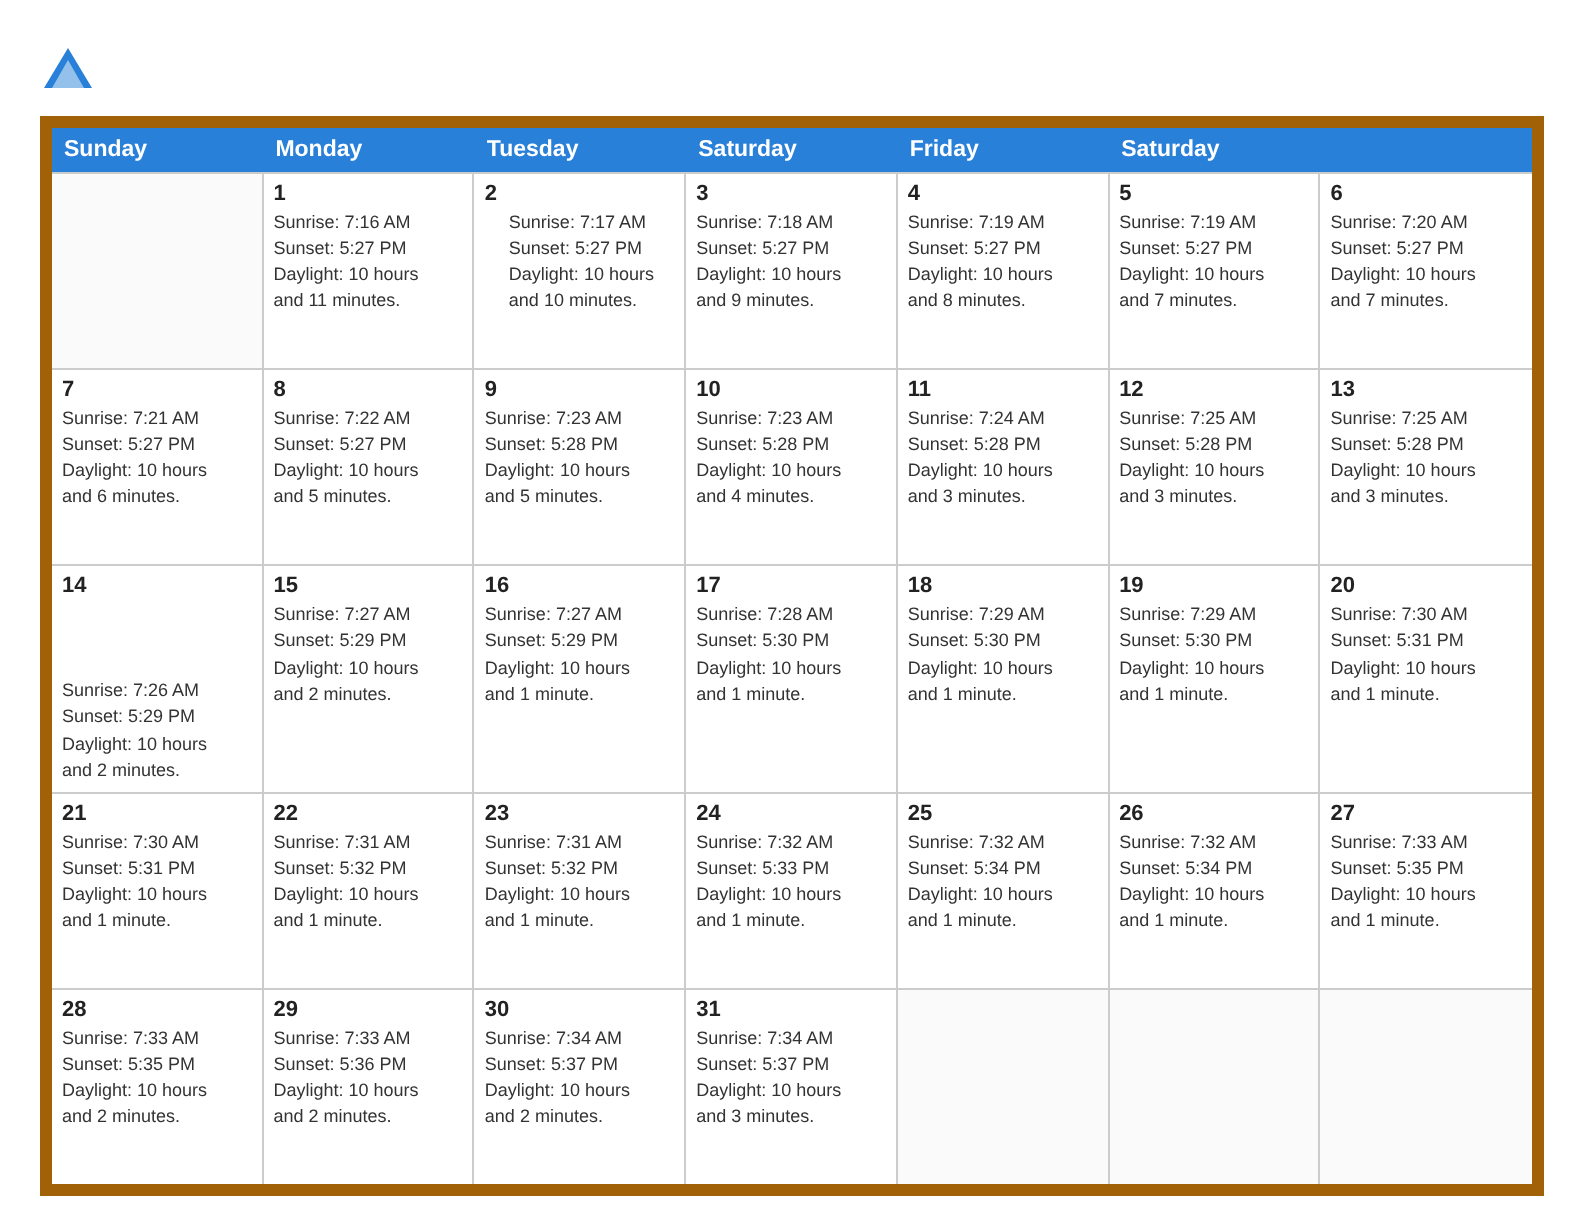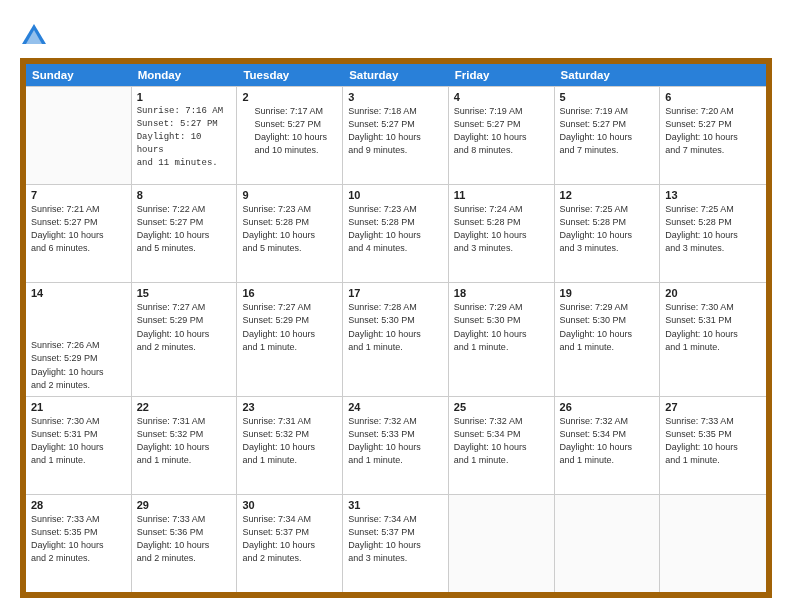--- a/index.html
+++ b/index.html
@@ -145,21 +145,21 @@
         <div class="cal-header-cell">Tuesday</div>
         <div class="cal-header-cell">Saturday</div>
         <div class="cal-header-cell">Friday</div>
         <div class="cal-header-cell">Saturday</div>
       </div>
     <div class="cal-body" id="cal-body">
         <div class="cal-row">
           <div class="cal-cell empty"></div>
           <div class="cal-cell">
             <span class="day-num">1</span>
-            <div class="cell-info" style="white-space: pre-line; font-family: Liberation Mono, monospace;">Sunrise: 7:16 AM
+            <div class="cell-info" style="white-space: pre-line;">Sunrise: 7:16 AM
 Sunset: 5:27 PM
 Daylight: 10 hours
 and 11 minutes.</div>
           </div>
           <div class="cal-cell">
             <span class="day-num">2</span>
             <div class="cell-info" style="white-space: pre-line; margin-left: 12px;">Sunrise: 7:17 AM
 Sunset: 5:27 PM
 Daylight: 10 hours
 and 10 minutes.</div>

